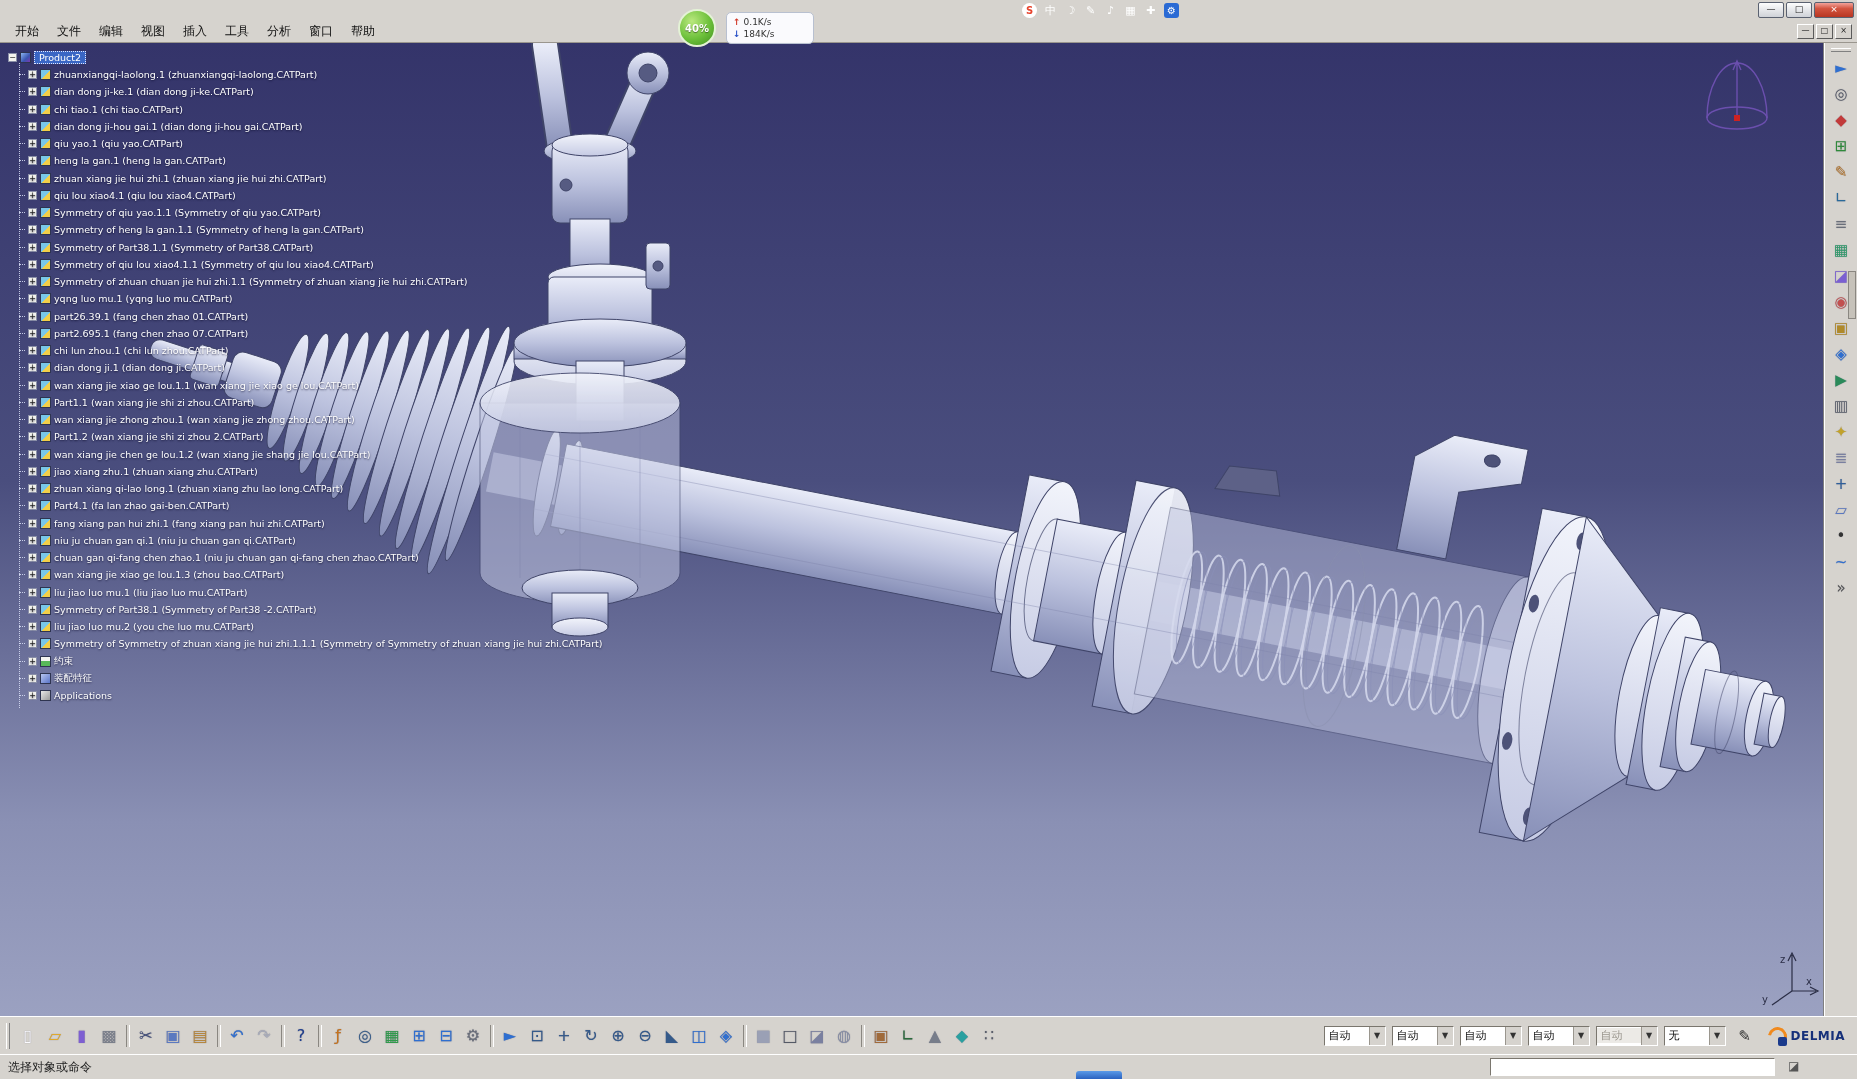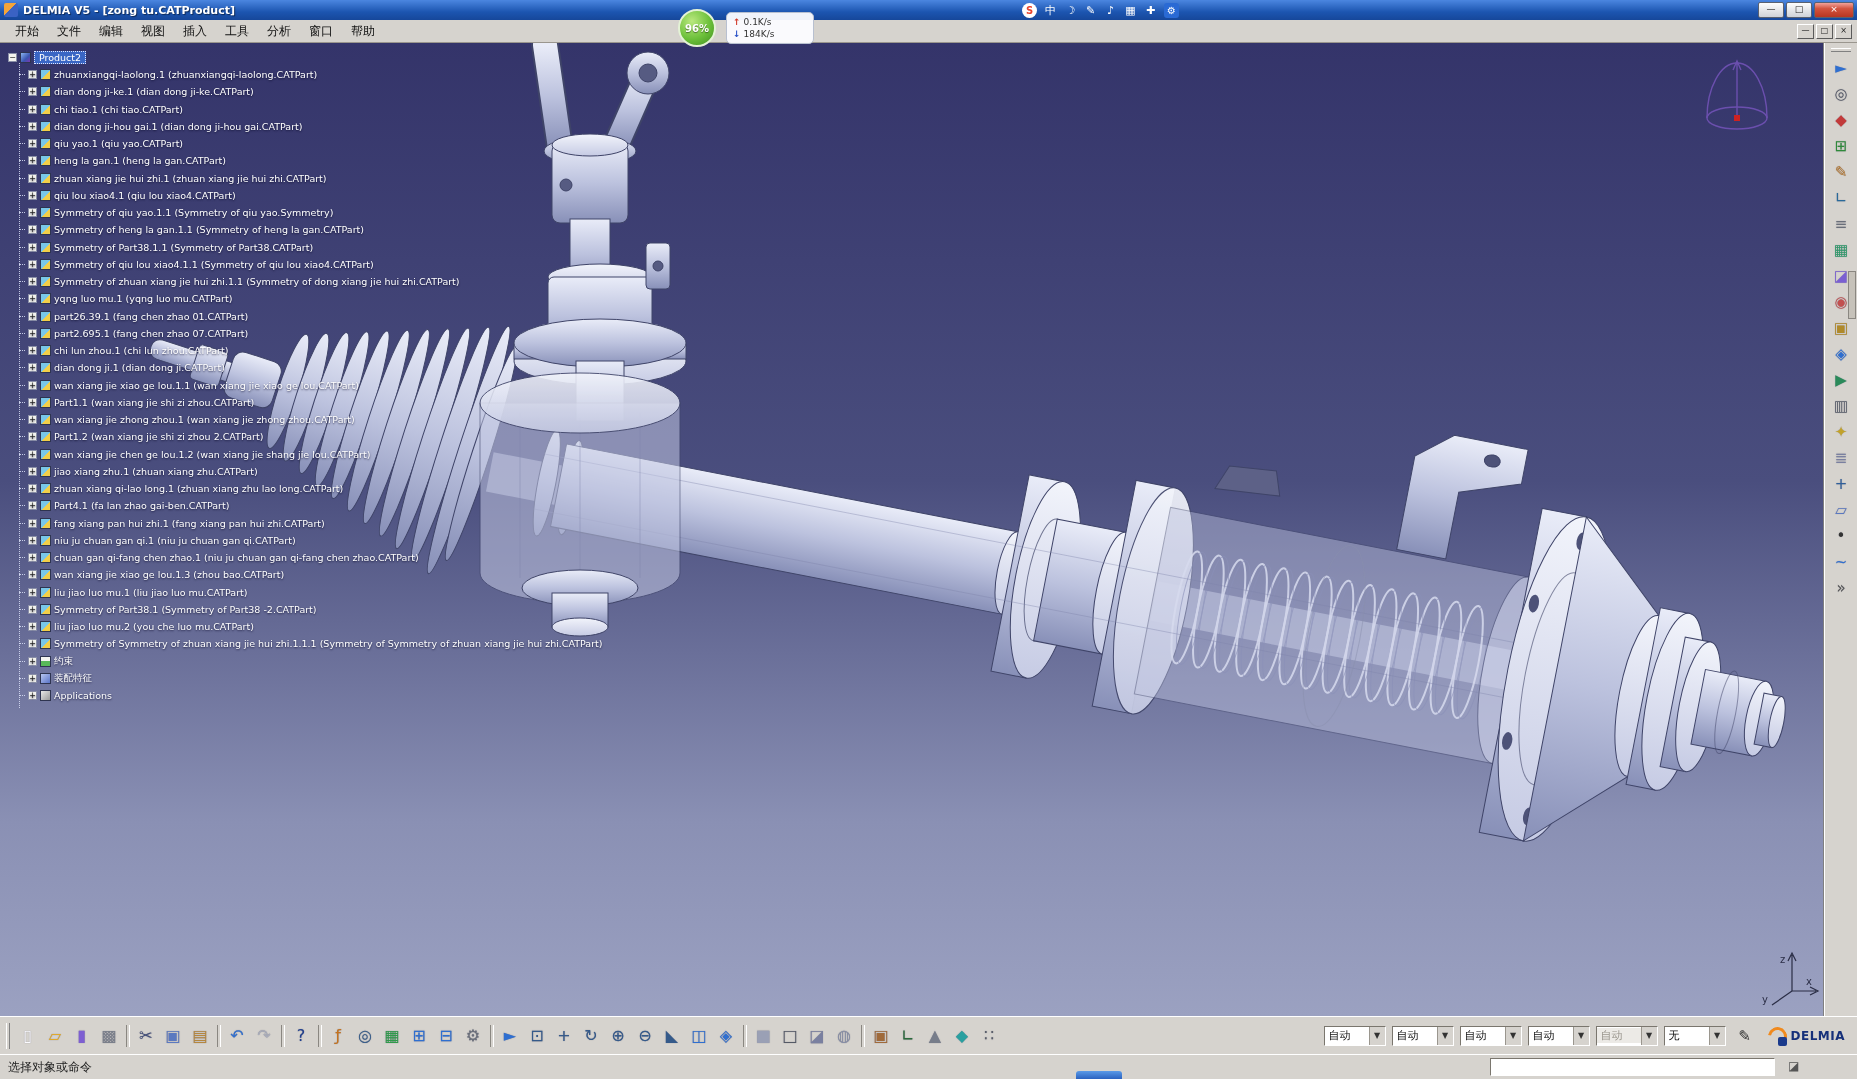--- a/index.html
+++ b/index.html
@@ -91,32 +91,28 @@
     display:flex;align-items:center;font-size:12px;color:#222;padding:0 8px;}
   .status-input{position:absolute;left:1490px;top:3px;width:285px;height:18px;background:#fff;border:1px solid;border-color:#7a766e #fff #fff #7a766e;font-size:11px;padding:0 3px;}
   .status-icon{position:absolute;left:1788px;top:4px;font-size:12px;color:#555;}
   .taskbar-peek{position:absolute;left:1076px;top:1071px;width:46px;height:8px;background:linear-gradient(#5a9ae8,#2a62c0);border-radius:3px 3px 0 0;z-index:80;}
 </style>
 </head>
 <body>
 
 <div class="app">
 
-  <div class="titlebar">
-    <span class="app-icon"></span>
-    <span class="title-text">DELMIA V5 - [zong tu.CATProduct]</span>
-  </div>
   <div class="win-buttons">
     <span class="win-btn">—</span>
     <span class="win-btn">□</span>
     <span class="win-btn close">×</span>
   </div>
 
   <div class="speed-ball">
-    <span>96%</span>
+    <span>40%</span>
   </div>
   <div class="speed-pill">
     <span class="speed-row">
         <span class="arr-up">↑</span>
         <span>0.1K/s</span>
       </span>
     <span class="speed-row">
         <span class="arr-down">↓</span>
         <span>184K/s</span>
       </span>
@@ -403,21 +399,21 @@
               <span class="tconn"></span>
               <span class="texp">+</span>
               <span class="ticon part"></span>
               <span class="tlabel">qiu lou xiao4.1 (qiu lou xiao4.CATPart)</span>
             </div>
 
             <div class="tree-row">
               <span class="tconn"></span>
               <span class="texp">+</span>
               <span class="ticon part"></span>
-              <span class="tlabel">Symmetry of qiu yao.1.1 (Symmetry of qiu yao.Symmetry)</span>
+              <span class="tlabel">Symmetry of qiu yao.1.1 (Symmetry of qiu yao.CATPart)</span>
             </div>
 
             <div class="tree-row">
               <span class="tconn"></span>
               <span class="texp">+</span>
               <span class="ticon part"></span>
               <span class="tlabel">Symmetry of heng la gan.1.1 (Symmetry of heng la gan.CATPart)</span>
             </div>
 
             <div class="tree-row">
@@ -431,21 +427,21 @@
               <span class="tconn"></span>
               <span class="texp">+</span>
               <span class="ticon part"></span>
               <span class="tlabel">Symmetry of qiu lou xiao4.1.1 (Symmetry of qiu lou xiao4.CATPart)</span>
             </div>
 
             <div class="tree-row">
               <span class="tconn"></span>
               <span class="texp">+</span>
               <span class="ticon part"></span>
-              <span class="tlabel">Symmetry of zhuan xiang jie hui zhi.1.1 (Symmetry of dong xiang jie hui zhi.CATPart)</span>
+              <span class="tlabel">Symmetry of zhuan chuan jie hui zhi.1.1 (Symmetry of zhuan xiang jie hui zhi.CATPart)</span>
             </div>
 
             <div class="tree-row">
               <span class="tconn"></span>
               <span class="texp">+</span>
               <span class="ticon part"></span>
               <span class="tlabel">yqng luo mu.1 (yqng luo mu.CATPart)</span>
             </div>
 
             <div class="tree-row">

